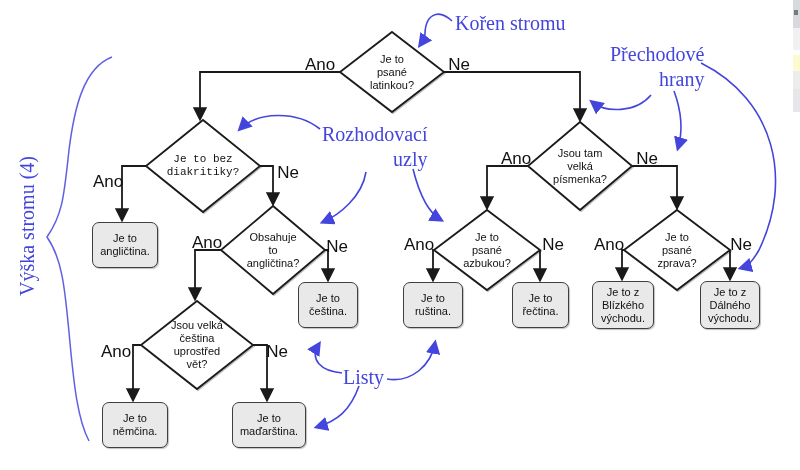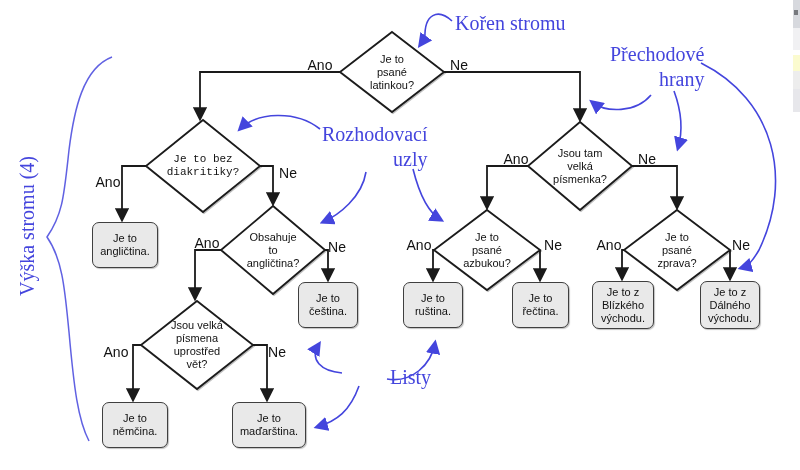--- a/index.html
+++ b/index.html
@@ -18,21 +18,21 @@
   .brace{fill:none;stroke:var(--annotation-blue);stroke-width:1.5px;opacity:.85;}
   .mkb{fill:var(--line-black);}
   .mku{fill:var(--annotation-blue);}
   .ntext{position:absolute;display:flex;align-items:center;justify-content:center;
          text-align:center;white-space:pre-line;font-size:11px;line-height:13px;color:#111;}
   .leaf{position:absolute;display:flex;align-items:center;justify-content:center;
         text-align:center;white-space:pre-line;font-size:11px;line-height:13px;color:#111;
         background:var(--node-fill);border:1.8px solid #3f3f3f;border-radius:7px;
         box-sizing:border-box;box-shadow:1px 1px 1px rgba(0,0,0,.25);}
   .lbl{position:absolute;width:34px;height:14px;display:flex;align-items:center;
-       justify-content:center;font-size:14px;color:#111;}
+       justify-content:center;font-size:17px;color:#111;}
   .ann{position:absolute;font-family:"Liberation Serif","DejaVu Serif",serif;
        font-size:20px;line-height:25px;color:var(--annotation-blue);white-space:pre-line;text-align:right;}
   .ann.rot{width:160px;height:24px;text-align:center;transform:rotate(-90deg);}
   .strip{position:absolute;}
 </style>
 </head>
 <body>
 
 <div class="stage">
 
@@ -93,21 +93,21 @@
 
   <div class="ntext" style="left:347px;top:42px;width:90px;height:60px;">Je to
 psané
 latinkou?</div>
   <div class="ntext" style="left:158px;top:136px;width:90px;height:60px;font-family:Liberation Mono, monospace;">Je to bez
 diakritiky?</div>
   <div class="ntext" style="left:228px;top:220px;width:90px;height:60px;">Obsahuje
 to
 angličtina?</div>
   <div class="ntext" style="left:152px;top:317px;width:90px;height:56px;">Jsou velká
-písmena
+čeština
 uprostřed
 vět?</div>
   <div class="ntext" style="left:535px;top:136px;width:90px;height:60px;">Jsou tam
 velká
 písmenka?</div>
   <div class="ntext" style="left:442px;top:220px;width:90px;height:60px;">Je to
 psané
 azbukou?</div>
   <div class="ntext" style="left:632px;top:220px;width:90px;height:60px;">Je to
 psané
@@ -145,21 +145,21 @@
   <div class="lbl" style="left:402px;top:238px;">Ano</div>
   <div class="lbl" style="left:536px;top:238px;">Ne</div>
   <div class="lbl" style="left:592px;top:238px;">Ano</div>
   <div class="lbl" style="left:724px;top:238px;">Ne</div>
 
   <div class="ann" style="left:455px;top:11px;">Kořen stromu</div>
   <div class="ann" style="left:322px;top:122px;">Rozhodovací
 uzly</div>
   <div class="ann" style="left:610px;top:42px;">Přechodové
 hrany</div>
-  <div class="ann" style="left:343px;top:365px;margin-left:47px;">Listy</div>
+  <div class="ann" style="left:343px;top:365px;">Listy</div>
   <div class="ann rot" style="left:-53px;top:214px;">Výška stromu (4)</div>
 
   <div>
     <div class="strip" style="left:793px;top:0;width:7px;height:28px;background:#d7d9de;"></div>
     <div class="strip" style="left:794px;top:10px;width:4px;height:5px;background:#77797e;"></div>
     <div class="strip" style="left:793px;top:28px;width:7px;height:22px;background:#f1f1f3;"></div>
     <div class="strip" style="left:793px;top:55px;width:7px;height:16px;background:#fbfbcf;"></div>
     <div class="strip" style="left:793px;top:71px;width:7px;height:18px;background:#ededed;"></div>
     <div class="strip" style="left:793px;top:89px;width:7px;height:23px;background:#e7e7eb;"></div>
   </div>

